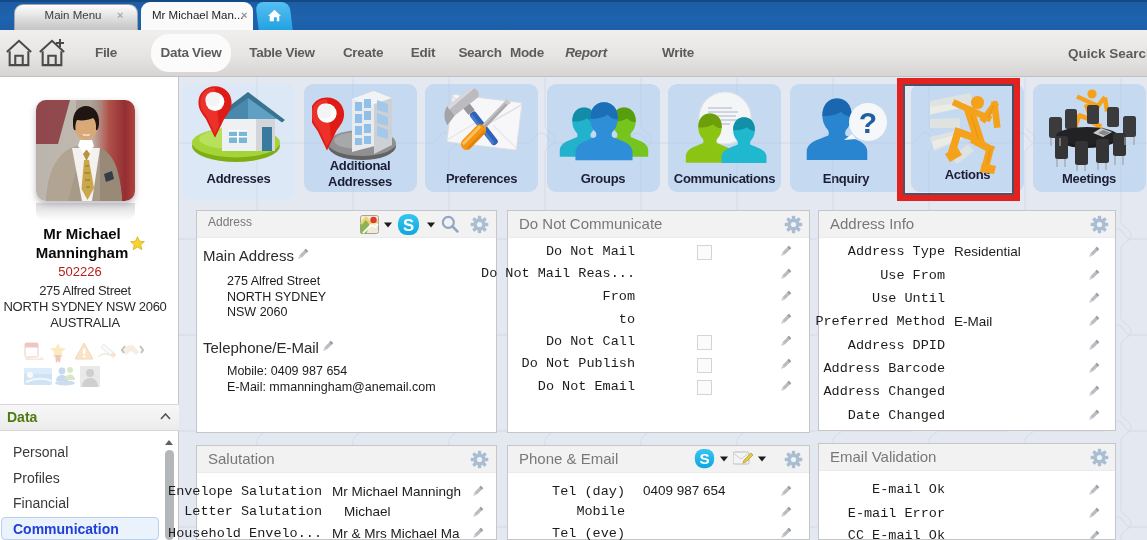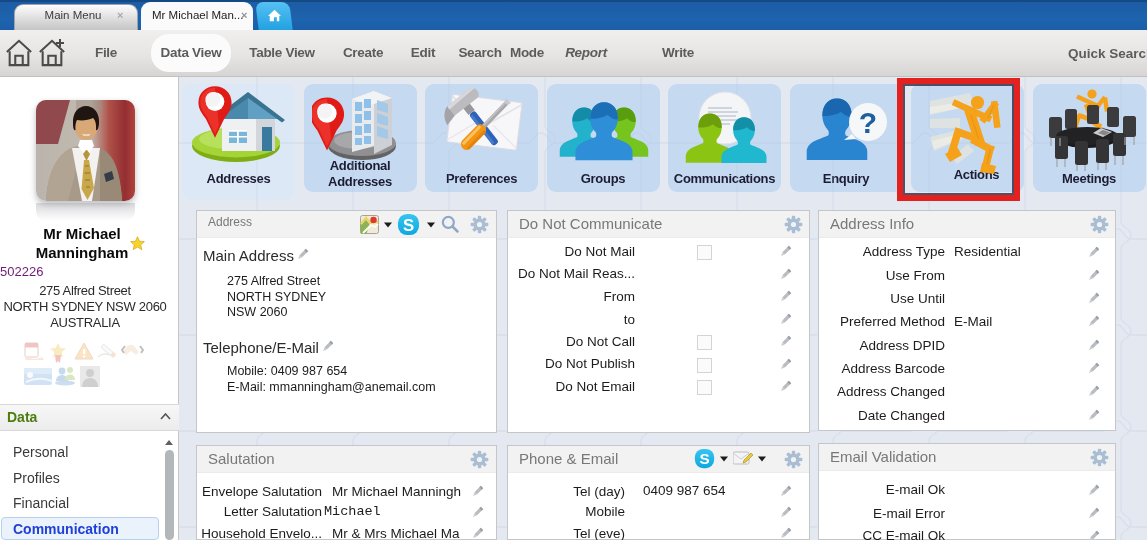--- a/index.html
+++ b/index.html
@@ -1,19 +1,19 @@
 <!DOCTYPE html>
 <html><head><meta charset="utf-8">
 <style>
 html,body{margin:0;padding:0;}
 body{width:1147px;height:540px;overflow:hidden;position:relative;
  font-family:"Liberation Sans",sans-serif;background:#e4e8f1;}
 .abs{position:absolute;}
 .panel{position:absolute;background:#fff;border:1px solid #c5c6c8;box-sizing:border-box;}
-.lbl{position:absolute;font-size:13.5px;color:#1c1c1c;text-align:left;white-space:nowrap;}
+.lbl{position:absolute;font-size:13.5px;color:#1c1c1c;text-align:left;white-space:nowrap;font-family:Liberation Mono, monospace;}
 .val{position:absolute;font-size:13.5px;color:#1c1c1c;white-space:nowrap;}
 .cb{position:absolute;width:13px;height:13px;border:1px solid #d4d4d4;background:#fbfbfb;}
 .tab{position:absolute;width:113px;height:108px;background:#c5d9f0;border-radius:9px;}
 .tablbl{position:absolute;width:113px;text-align:center;font-size:13px;letter-spacing:-0.3px;font-weight:bold;color:#1c1c33;line-height:15.5px;}
 .menuitem{position:absolute;top:45px;font-size:13.5px;font-weight:bold;color:#5c5c5c;white-space:nowrap;letter-spacing:-0.3px;transform:translateX(-50%);}
 </style></head>
 <body>
 
 <svg width="0" height="0" style="position:absolute">
 <defs>
@@ -114,21 +114,21 @@
 <div class="tablbl" style="left:303.5px;top:158px;">Additional<br>Addresses</div>
 <div class="tab" style="left:425px;top:84px;background:#c5d9f0;height:108px;"></div>
 <div class="tablbl" style="left:425px;top:171px;">Preferences</div>
 <div class="tab" style="left:546.5px;top:84px;background:#c5d9f0;height:108px;"></div>
 <div class="tablbl" style="left:546.5px;top:171px;">Groups</div>
 <div class="tab" style="left:668px;top:84px;background:#c5d9f0;height:108px;"></div>
 <div class="tablbl" style="left:668px;top:171px;">Communications</div>
 <div class="tab" style="left:789.5px;top:84px;background:#c5d9f0;height:108px;"></div>
 <div class="tablbl" style="left:789.5px;top:171px;">Enquiry</div>
 <div class="tab" style="left:911px;top:84px;background:#c5d9f0;height:108px;"></div>
-<div class="tablbl" style="left:911px;top:167px;padding-left:9px;">Actions</div>
+<div class="tablbl" style="left:911px;top:167px;">Actions</div>
 <div class="tab" style="left:1032.5px;top:84px;background:#c5d9f0;height:108px;"></div>
 <div class="tablbl" style="left:1032.5px;top:171px;">Meetings</div>
 <svg class="abs" style="left:179px;top:77px" width="968" height="463" viewBox="0 0 968 463">
 <defs>
       <pattern id="puz" width="96" height="96" patternUnits="userSpaceOnUse" patternTransform="translate(30 18)">
 <g fill="none" stroke="#b5c6de" stroke-width="1.3" opacity="0.5">
 <path d="M0 48h30c8 0 6-10 14-10s6 10 14 10h38"></path>
 <path d="M48 0v30c0 8 10 6 10 14s-10 6-10 14v38"></path>
 </g>
       </pattern>
@@ -308,21 +308,21 @@
 <path d="M68 74l8-3 2 8-8 3z" fill="#343c48"></path>
 <ellipse cx="50" cy="27" rx="11.5" ry="13" fill="#d9a877"></ellipse>
 <path d="M37 24c-1-12 6-18 13-18s14 6 13 18c-.5 5-2 7-3 6 .5-7-1-10-3-12-4 2-11 3-16 2-1 2-2 5-1.5 10-1.5 1-2.5-2-2.5-6z" fill="#201611"></path>
 <path d="M46 33.5c2 1.2 6.5 1.2 8.5 0l-1.2 2.2h-6z" fill="#f4ece4" opacity=".9"></path>
 </svg>
 <div class="abs" style="left:36px;top:203px;width:99px;height:18px;background:linear-gradient(rgba(150,150,160,.35),rgba(255,255,255,0));border-radius:0 0 10px 10px;"></div>
 <div class="abs" style="left:0;top:224px;width:164px;text-align:center;font-size:15px;font-weight:bold;color:#0a0a0a;line-height:19.3px;">Mr Michael<br>Manningham</div>
 <svg class="abs" style="left:130px;top:236px" width="15" height="15" viewBox="0 0 20 20">
     <path d="M10 1l2.7 6 6.5.5-5 4.3 1.6 6.4L10 14.7 4.2 18.2 5.8 11.8.8 7.5l6.5-.5z" fill="#f6d42c" stroke="#d9a81c" stroke-width="1"></path>
   </svg>
-<div class="abs" style="left:0;top:264px;width:160px;font-size:13px;color:#701a75;">502226</div>
+<div class="abs" style="left:0;top:264px;width:160px;text-align:center;font-size:13px;color:#b91c1c;">502226</div>
 <div class="abs" style="left:0;top:283px;width:170px;text-align:center;font-size:13px;color:#2a2a2a;line-height:16px;letter-spacing:-0.3px;">275 Alfred Street<br>NORTH SYDNEY NSW 2060<br>AUSTRALIA</div>
 <svg class="abs" style="left:22px;top:341px" width="125" height="46" viewBox="0 0 125 46">
 <g opacity=".28">
 <g>
         <rect x="3" y="2" width="13" height="14" rx="1.5" fill="#fff" stroke="#c04030"></rect>
         <rect x="3" y="2" width="13" height="4.5" fill="#c83828"></rect>
         <path d="M2 14c4 4 12 5 18 2l2 3H4z" fill="#e8b080"></path>
       </g>
 <g>
         <path d="M36 2l2.4 5 5.6.4-4.3 3.7 1.4 5.5-5.1-3-5.1 3 1.4-5.5L28 7.4l5.6-.4z" fill="#e8b820"></path>
@@ -496,21 +496,21 @@
 <div class="abs" style="left:208px;top:450px;font-size:15px;color:#787878;white-space:nowrap;text-align:right;">Salutation</div>
 <svg class="abs" style="left:470px;top:450px" width="19" height="19" fill="#a9bdd3">
     <use href="#gear"></use>
   </svg>
 <div class="lbl" style="right:825px;top:484px;">Envelope Salutation</div>
 <div class="val" style="left:332px;top:484px;width:136px;overflow:hidden;">Mr Michael Manningh</div>
 <svg class="abs" style="left:470px;top:483.5px" width="15" height="15">
     <use href="#pencil"></use>
   </svg>
 <div class="lbl" style="right:825px;top:504px;">Letter Salutation</div>
-<div class="val" style="left:324px;top:504px;width:136px;overflow:hidden;font-family:Liberation Mono, monospace;">Michael</div>
+<div class="val" style="left:344px;top:504px;width:136px;overflow:hidden;">Michael</div>
 <svg class="abs" style="left:470px;top:504.5px" width="15" height="15">
     <use href="#pencil"></use>
   </svg>
 <div class="lbl" style="right:825px;top:526px;">Household Envelo...</div>
 <div class="val" style="left:332px;top:526px;width:136px;overflow:hidden;">Mr &amp; Mrs Michael Ma</div>
 <svg class="abs" style="left:470px;top:525.5px" width="15" height="15">
     <use href="#pencil"></use>
   </svg>
 <div class="panel" style="left:507px;top:445px;width:303px;height:95px;"></div>
 <div class="abs" style="left:508px;top:446px;width:301px;height:27px;background:#f2f2f2;border-bottom:1px solid #ebebeb;box-sizing:border-box;"></div>

